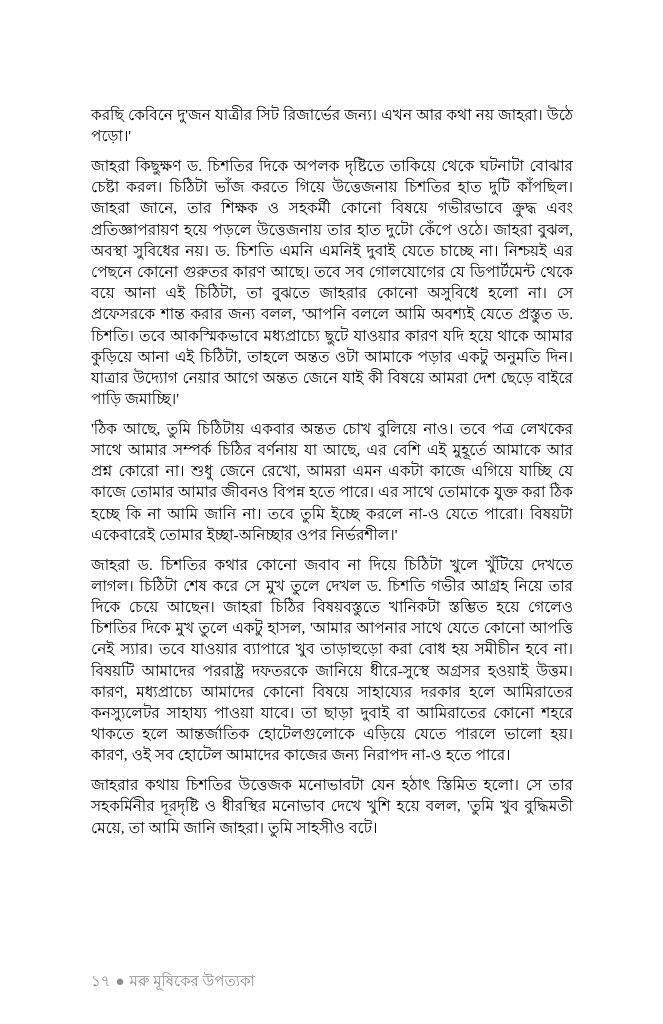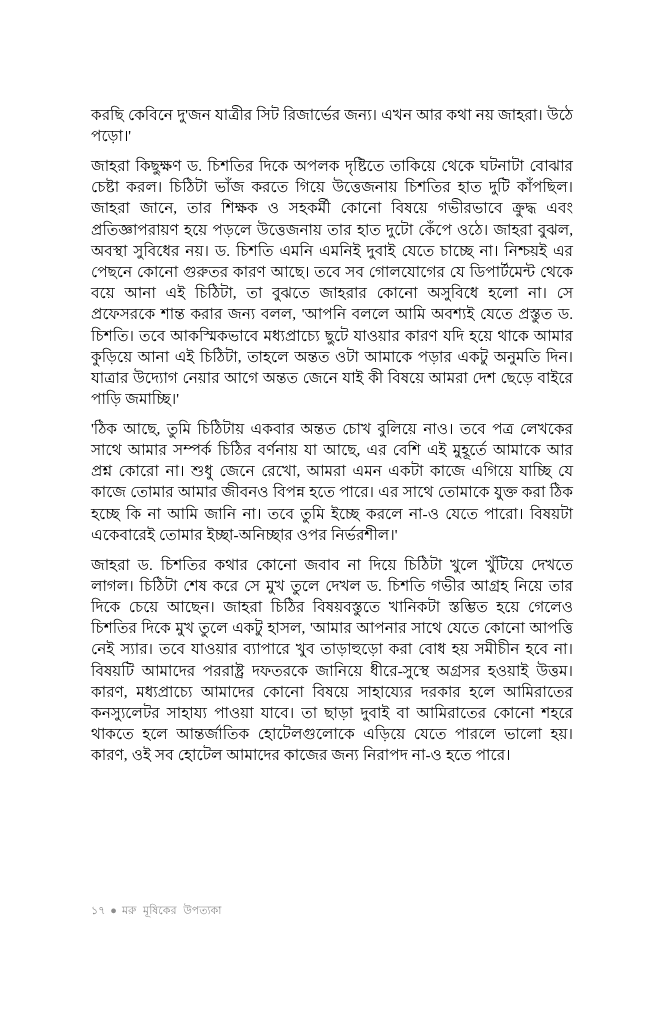--- a/index.html
+++ b/index.html
@@ -46,25 +46,25 @@
     margin-top: 8.5px;
     font-family: Liberation Serif, serif;
   }
 
   
   .para { text-align-last: left; }
 
   .footer {
     position: absolute;
     left: 91px;
-    top: 902px;
-    font-size: 11px;
+    top: 972px;
+    font-size: 15px;
     line-height: 18px;
     color: #8d8d8d;
-    font-family: Liberation Mono, monospace;
+    font-family: Liberation Serif, serif;
     white-space: nowrap;
   }
 
   .footer .page-num {
     color: #8d8d8d;
   }
 
   .footer .dot {
     display: inline-block;
     margin: 0 5px;
@@ -78,19 +78,20 @@
 </head>
 <body>
 
 <div class="page">
 
   <div class="text-block">
     <p class="para">করছি কেবিনে দু'জন যাত্রীর সিট রিজার্ভের জন্য। এখন আর কথা নয় জাহরা। উঠে পড়ো।'</p>
     <p class="para">জাহরা কিছুক্ষণ ড. চিশতির দিকে অপলক দৃষ্টিতে তাকিয়ে থেকে ঘটনাটা বোঝার চেষ্টা করল। চিঠিটা ভাঁজ করতে গিয়ে উত্তেজনায় চিশতির হাত দুটি কাঁপছিল। জাহরা জানে, তার শিক্ষক ও সহকর্মী কোনো বিষয়ে গভীরভাবে ক্রুদ্ধ এবং প্রতিজ্ঞাপরায়ণ হয়ে পড়লে উত্তেজনায় তার হাত দুটো কেঁপে ওঠে। জাহরা বুঝল, অবস্থা সুবিধের নয়। ড. চিশতি এমনি এমনিই দুবাই যেতে চাচ্ছে না। নিশ্চয়ই এর পেছনে কোনো গুরুতর কারণ আছে। তবে সব গোলযোগের যে ডিপার্টমেন্ট থেকে বয়ে আনা এই চিঠিটা, তা বুঝতে জাহরার কোনো অসুবিধে হলো না। সে প্রফেসরকে শান্ত করার জন্য বলল, 'আপনি বললে আমি অবশ্যই যেতে প্রস্তুত ড. চিশতি। তবে আকস্মিকভাবে মধ্যপ্রাচ্যে ছুটে যাওয়ার কারণ যদি হয়ে থাকে আমার কুড়িয়ে আনা এই চিঠিটা, তাহলে অন্তত ওটা আমাকে পড়ার একটু অনুমতি দিন। যাত্রার উদ্যোগ নেয়ার আগে অন্তত জেনে যাই কী বিষয়ে আমরা দেশ ছেড়ে বাইরে পাড়ি জমাচ্ছি।'</p>
     <p class="para">'ঠিক আছে, তুমি চিঠিটায় একবার অন্তত চোখ বুলিয়ে নাও। তবে পত্র লেখকের সাথে আমার সম্পর্ক চিঠির বর্ণনায় যা আছে, এর বেশি এই মুহূর্তে আমাকে আর প্রশ্ন কোরো না। শুধু জেনে রেখো, আমরা এমন একটা কাজে এগিয়ে যাচ্ছি যে কাজে তোমার আমার জীবনও বিপন্ন হতে পারে। এর সাথে তোমাকে যুক্ত করা ঠিক হচ্ছে কি না আমি জানি না। তবে তুমি ইচ্ছে করলে না-ও যেতে পারো। বিষয়টা একেবারেই তোমার ইচ্ছা-অনিচ্ছার ওপর নির্ভরশীল।'</p>
     <p class="para">জাহরা ড. চিশতির কথার কোনো জবাব না দিয়ে চিঠিটা খুলে খুঁটিয়ে দেখতে লাগল। চিঠিটা শেষ করে সে মুখ তুলে দেখল ড. চিশতি গভীর আগ্রহ নিয়ে তার দিকে চেয়ে আছেন। জাহরা চিঠির বিষয়বস্তুতে খানিকটা স্তম্ভিত হয়ে গেলেও চিশতির দিকে মুখ তুলে একটু হাসল, 'আমার আপনার সাথে যেতে কোনো আপত্তি নেই স্যার। তবে যাওয়ার ব্যাপারে খুব তাড়াহুড়ো করা বোধ হয় সমীচীন হবে না। বিষয়টি আমাদের পররাষ্ট্র দফতরকে জানিয়ে ধীরে-সুস্থে অগ্রসর হওয়াই উত্তম। কারণ, মধ্যপ্রাচ্যে আমাদের কোনো বিষয়ে সাহায্যের দরকার হলে আমিরাতের কনস্যুলেটর সাহায্য পাওয়া যাবে। তা ছাড়া দুবাই বা আমিরাতের কোনো শহরে থাকতে হলে আন্তর্জাতিক হোটেলগুলোকে এড়িয়ে যেতে পারলে ভালো হয়। কারণ, ওই সব হোটেল আমাদের কাজের জন্য নিরাপদ না-ও হতে পারে।</p>
+    <p class="para">জাহরার কথায় চিশতির উত্তেজক মনোভাবটা যেন হঠাৎ স্তিমিত হলো। সে তার সহকর্মিনীর দূরদৃষ্টি ও ধীরস্থির মনোভাব দেখে খুশি হয়ে বলল, 'তুমি খুব বুদ্ধিমতী মেয়ে, তা আমি জানি জাহরা। তুমি সাহসীও বটে।</p>
   </div>
 
   <div class="footer">
     <span class="page-num">১৭</span><span class="dot">●</span><span class="book-title">মরু মূষিকের উপত্যকা</span>
   </div>
 
 </div>
 
 </body></html>

